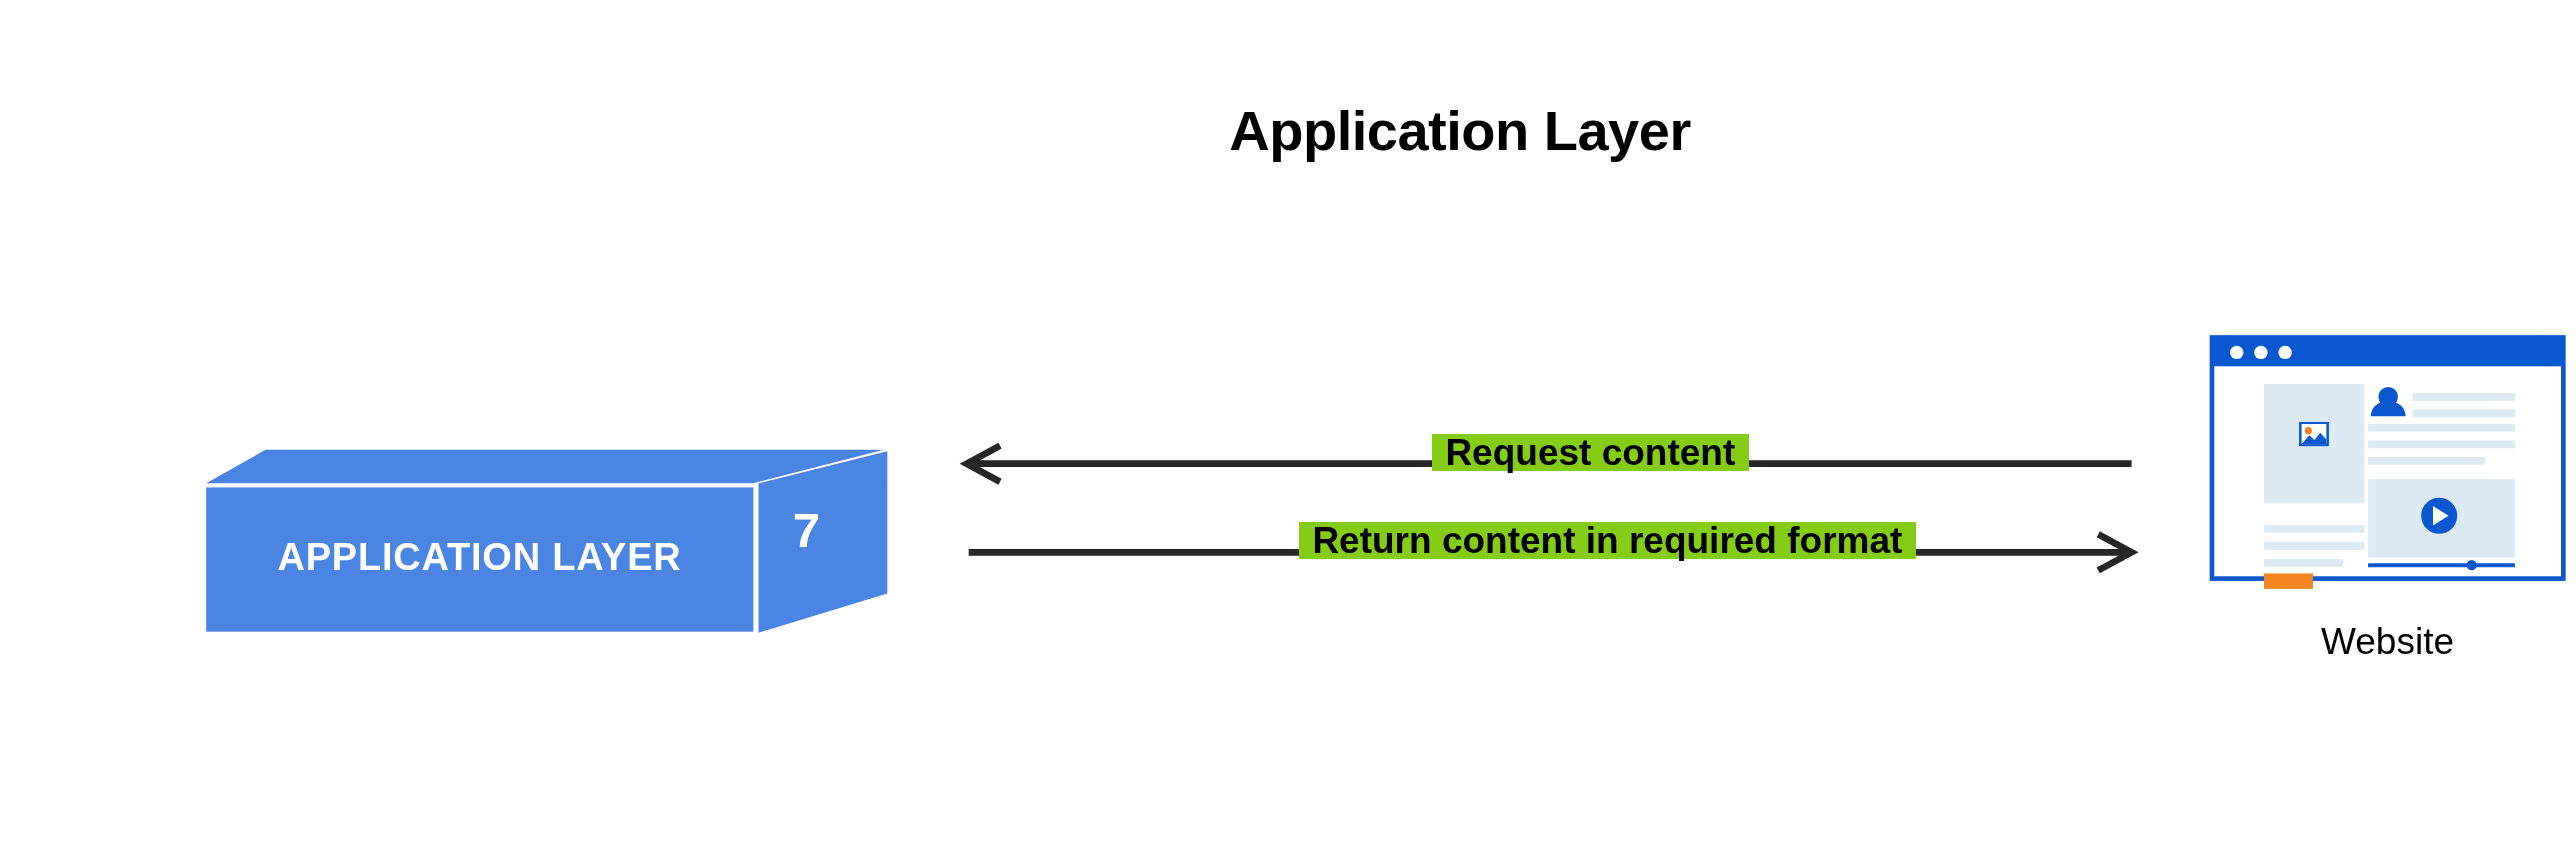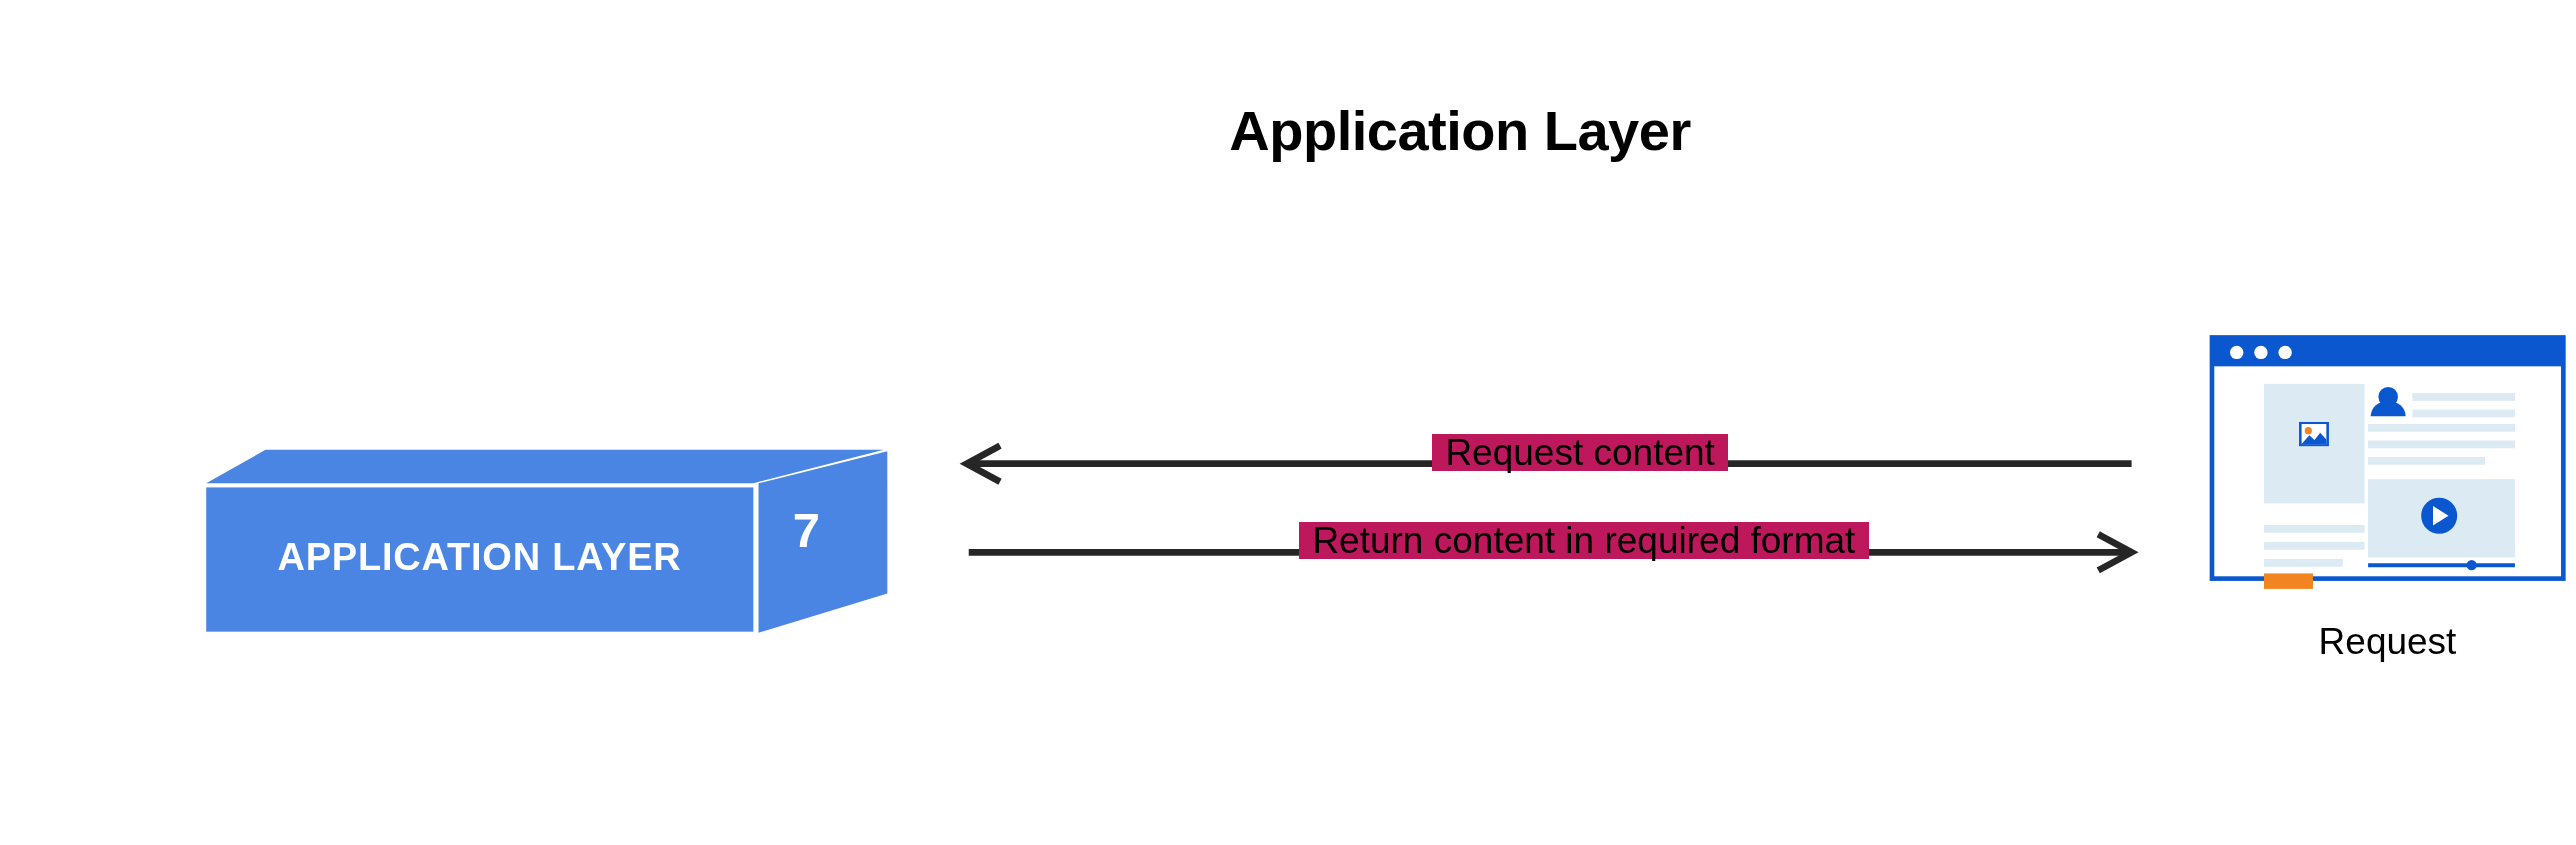--- a/index.html
+++ b/index.html
@@ -60,24 +60,24 @@
     top: 502px;
     width: 67px;
     text-align: center;
     font-size: 49px;
   }
 
   
   .arrow-label {
     position: absolute;
     color: #000000;
-    font-weight: 400;
+    font-weight: 700;
     font-size: 37px;
     white-space: nowrap;
-    background: #be185d;
+    background: #84cc16;
     padding: 0 13.4px;
     line-height: 1;
   }
   #arrow-label-request {
     left: 1432px;
     top: 434px;
   }
   #arrow-label-return {
     left: 1299px;
     top: 522px;
@@ -172,14 +172,14 @@
 </svg>
 
 <div class="cube-face-label" id="cube-front-label">APPLICATION LAYER</div>
 
 <div class="cube-face-label" id="cube-side-number">7</div>
 
 <div class="arrow-label" id="arrow-label-request">Request content</div>
 
 <div class="arrow-label" id="arrow-label-return">Return content in required format</div>
 
-<div id="website-caption">Request</div>
+<div id="website-caption">Website</div>
 
 
 </body></html>

